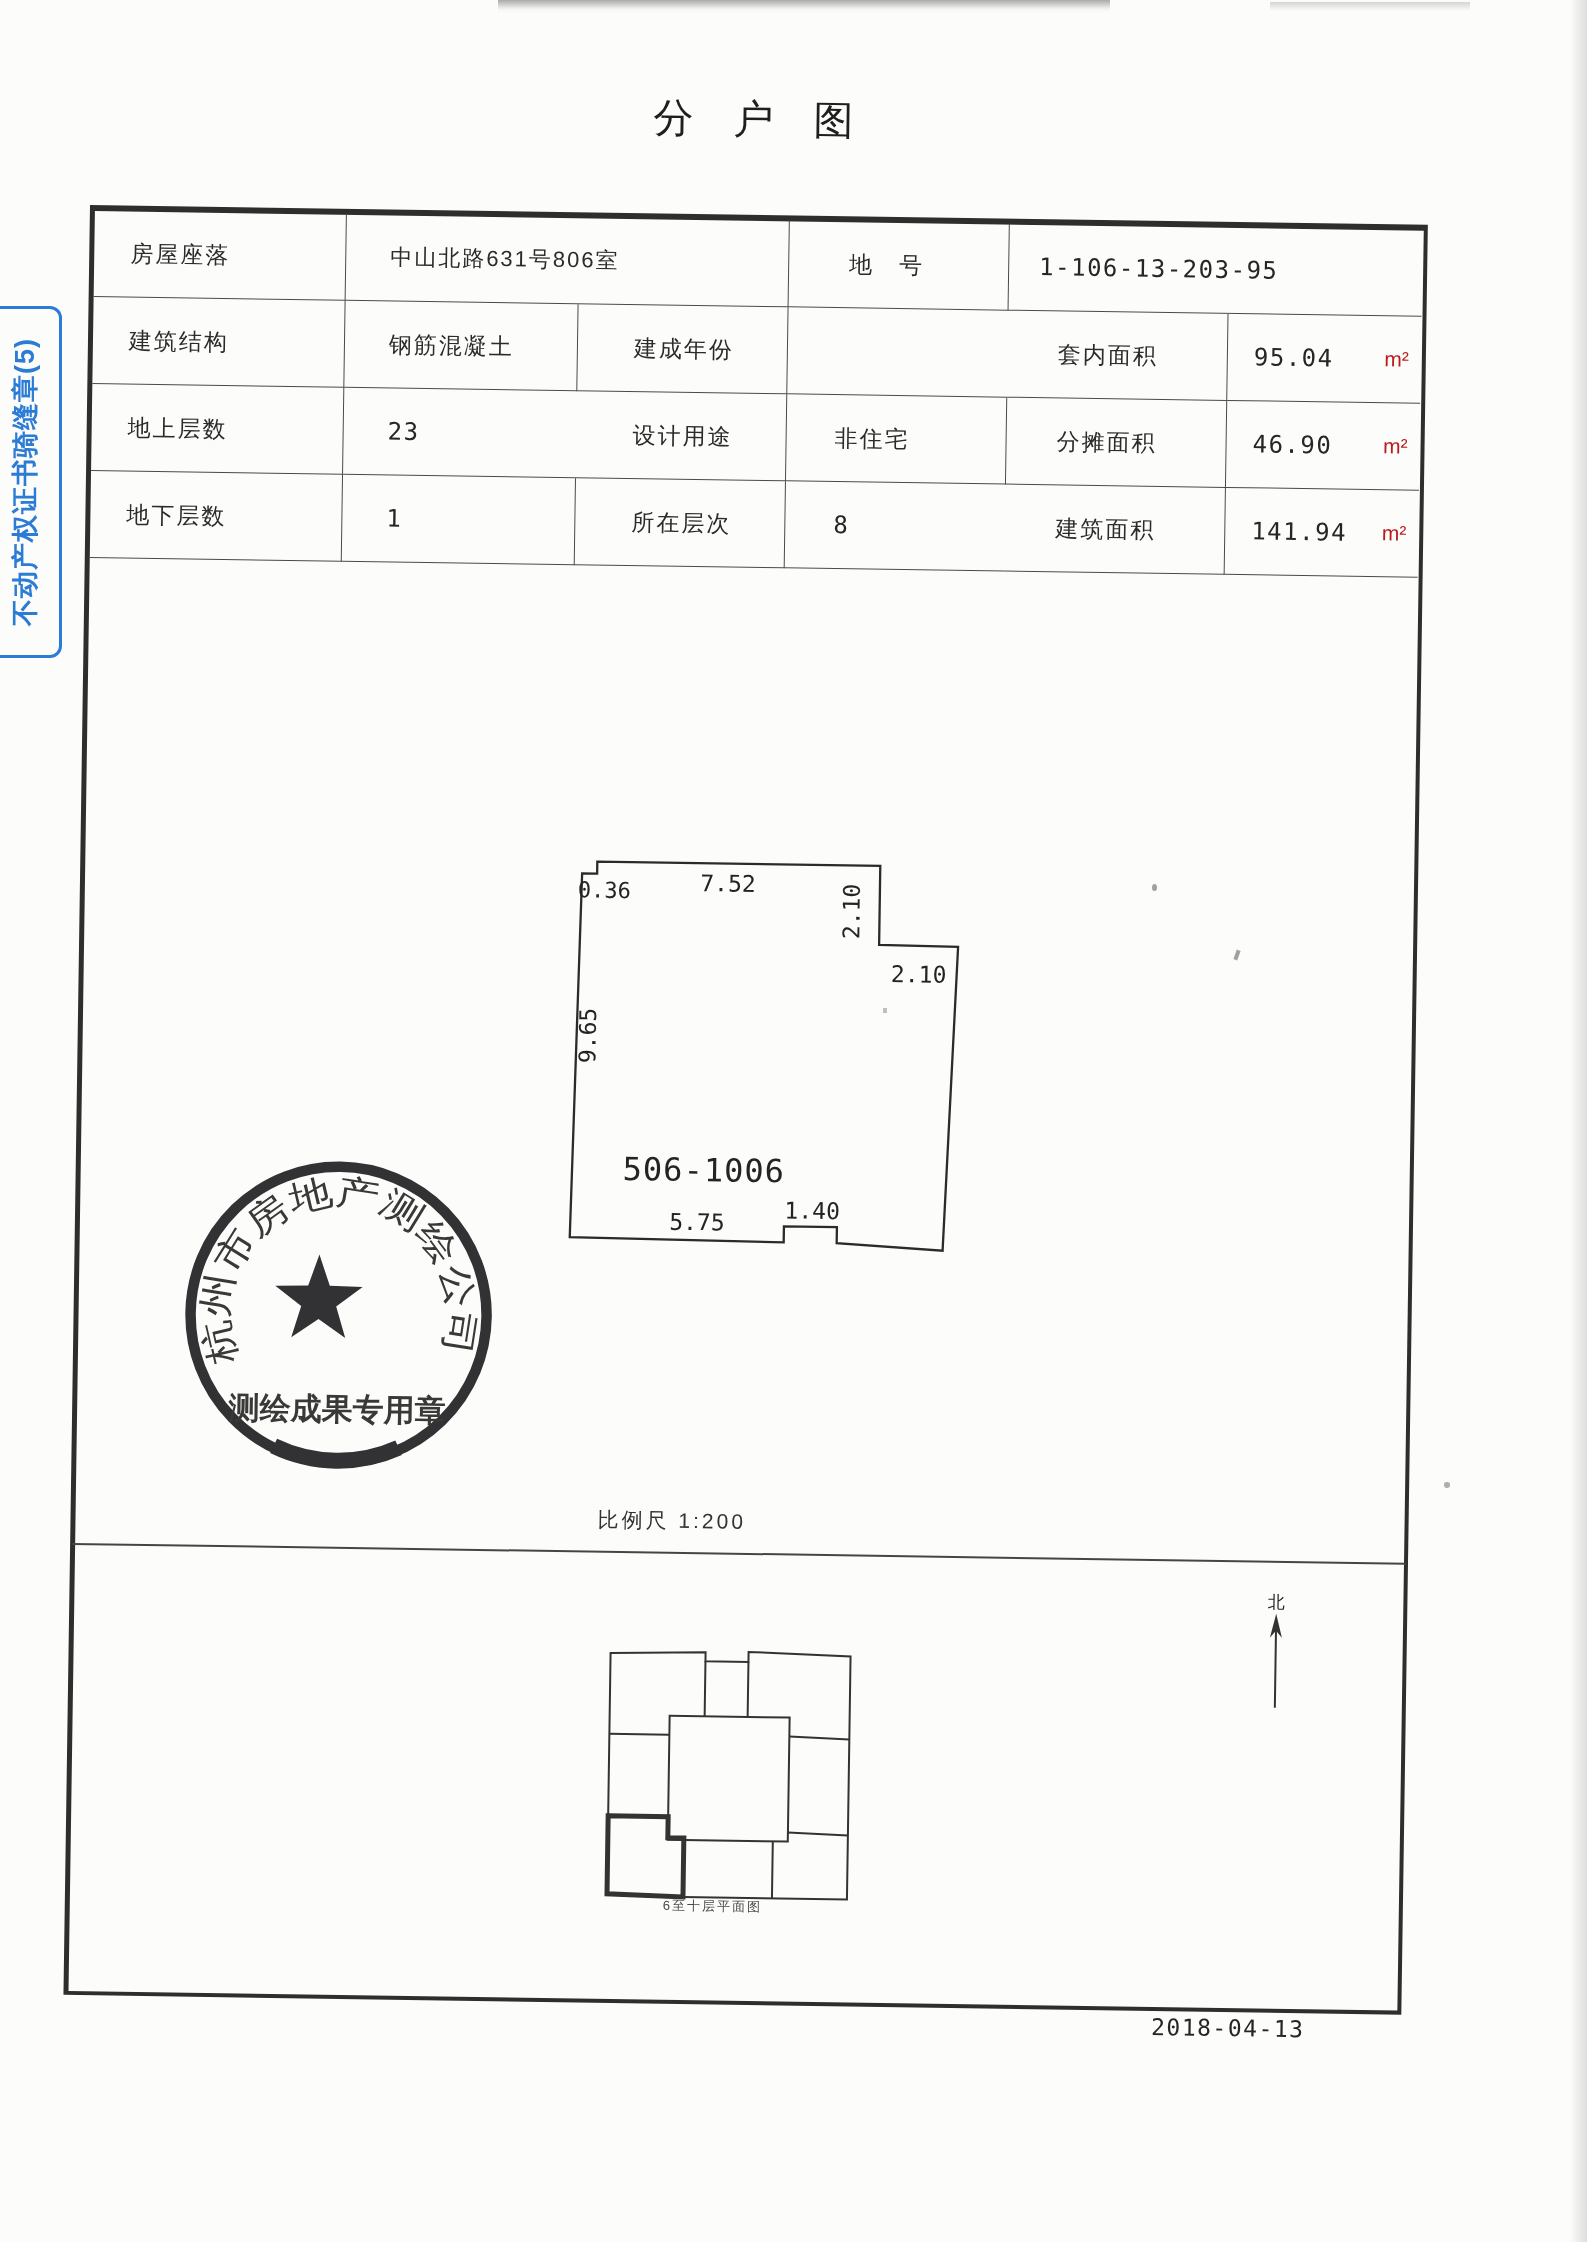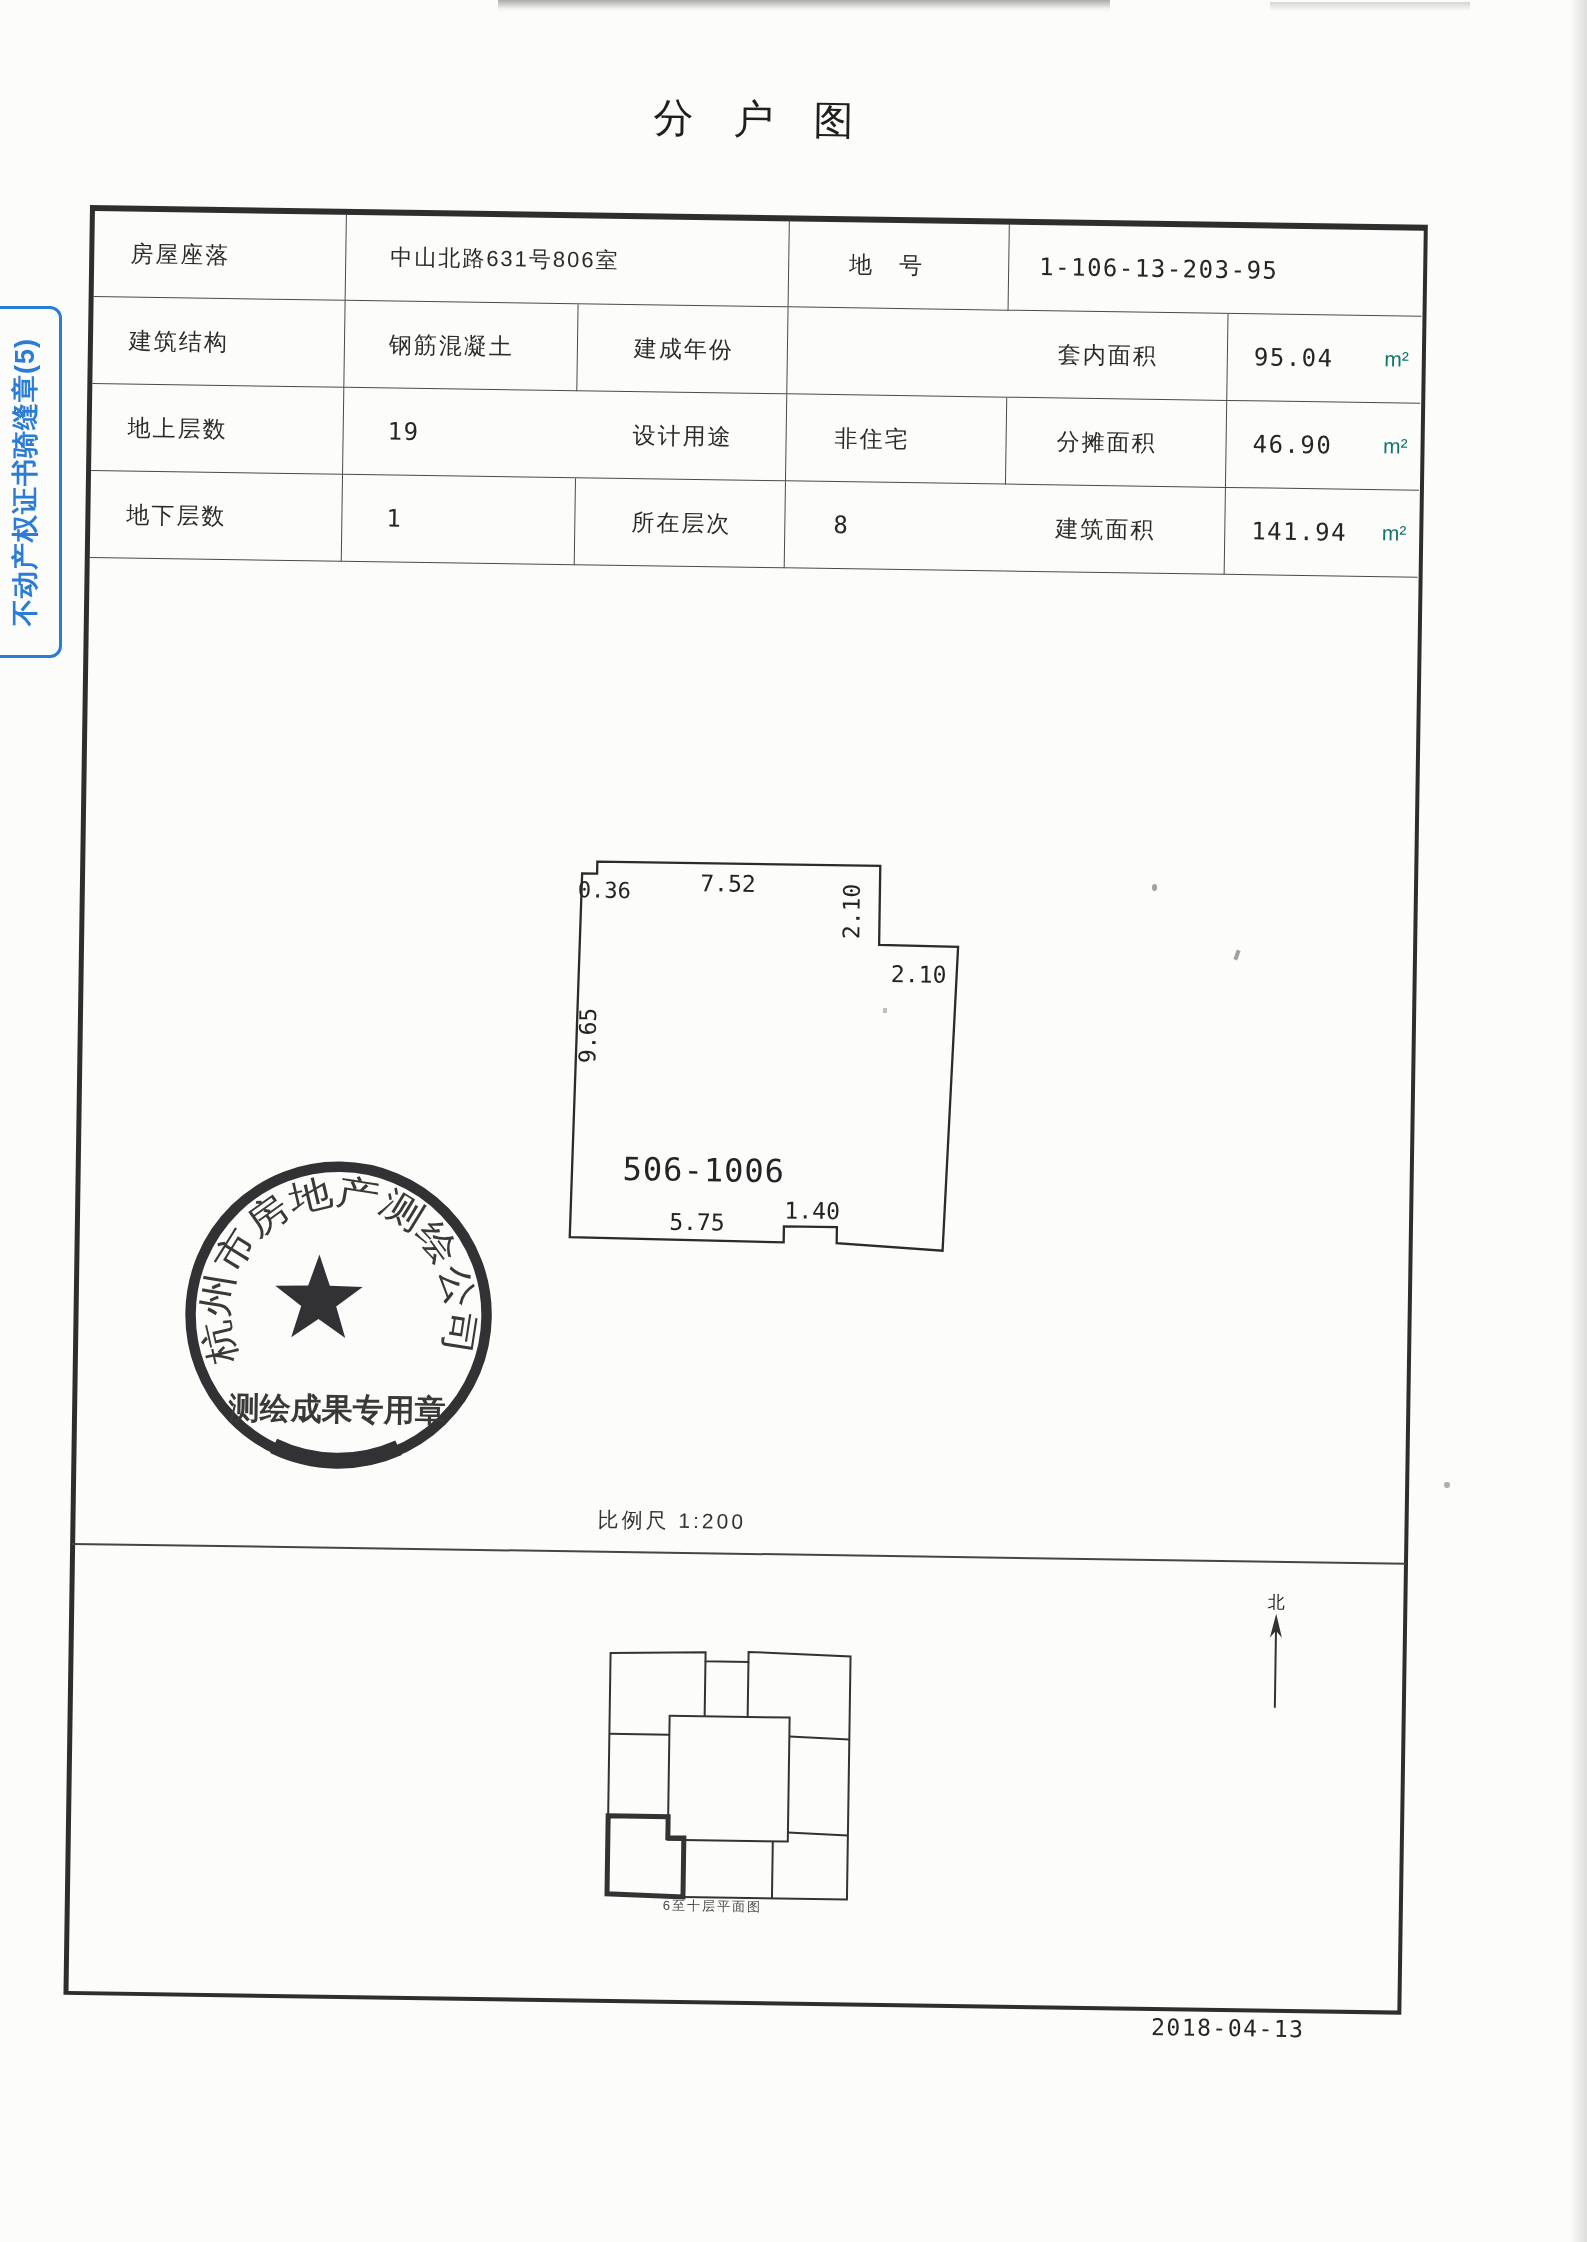--- a/index.html
+++ b/index.html
@@ -39,21 +39,21 @@
   .cA{padding-left:36px}
   .cB{padding-left:44px}
   .cC{padding-left:56px}
   .cD{padding-left:48px}
   .cE{padding-left:50px}
   .cF{justify-content:space-between;padding:0 12px 0 26px}
   .cAddr{padding-left:44px;font-size:22px}
   .cDihao{padding-left:60px}
   .cLandno{padding-left:30px}
   .num{font-family:"DejaVu Sans Mono","Liberation Mono",monospace;letter-spacing:1.5px;font-size:24px;color:#262626}
-  .unit{font-size:21px;color:#0f766e;letter-spacing:0}
+  .unit{font-size:21px;color:#b91c1c;letter-spacing:0}
 
   .scale-label{position:absolute;left:617px;top:1498px;font-size:21px;color:#333;letter-spacing:3px;}
   .keyplan-caption{position:absolute;left:688px;top:1888px;font-size:13px;color:#4a4a4a;letter-spacing:2px;}
   .date-label{position:absolute;left:1178px;top:1998px;font-size:23px;}
 
   svg text{font-family:"DejaVu Sans Mono","Liberation Mono",monospace;fill:#242424;}
   svg .cjk{font-family:"Liberation Sans","DejaVu Sans",sans-serif;}
 
   
   .seam{
@@ -134,21 +134,21 @@
         </div>
       <div class="c cF noR">
           <span class="num">95.04</span>
           <span class="unit">m²</span>
         </div>
 
       <div class="c cA">
           <span>地上层数</span>
         </div>
       <div class="c cB">
-          <span class="num">19</span>
+          <span class="num">23</span>
         </div>
       <div class="c cC">
           <span>设计用途</span>
         </div>
       <div class="c cD">
           <span>非住宅</span>
         </div>
       <div class="c cE">
           <span>分摊面积</span>
         </div>

